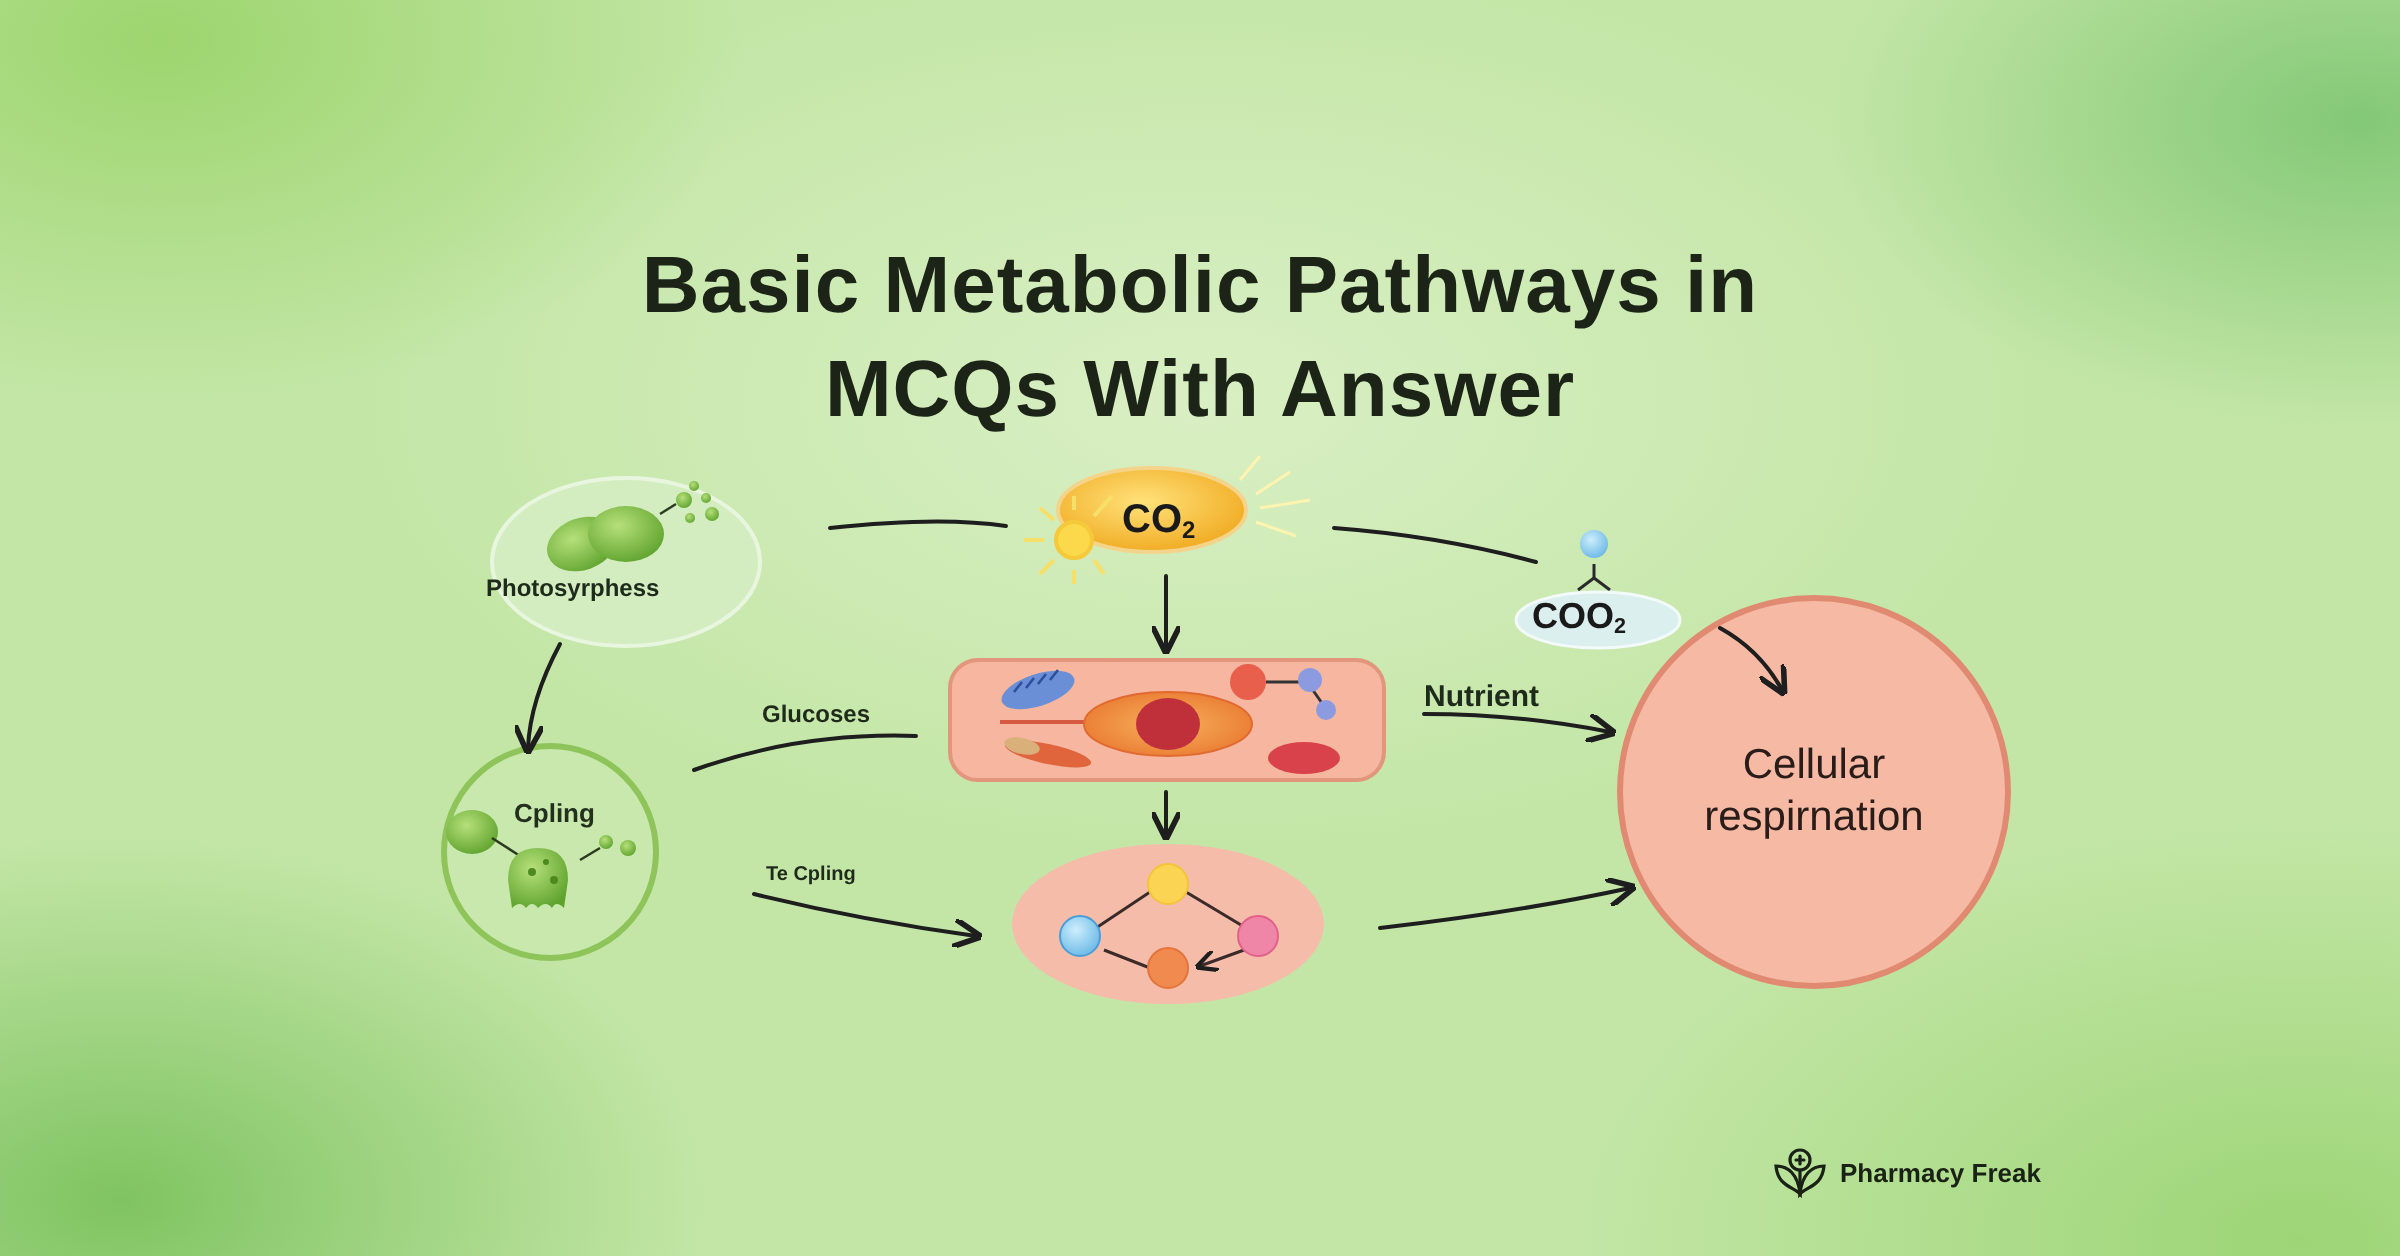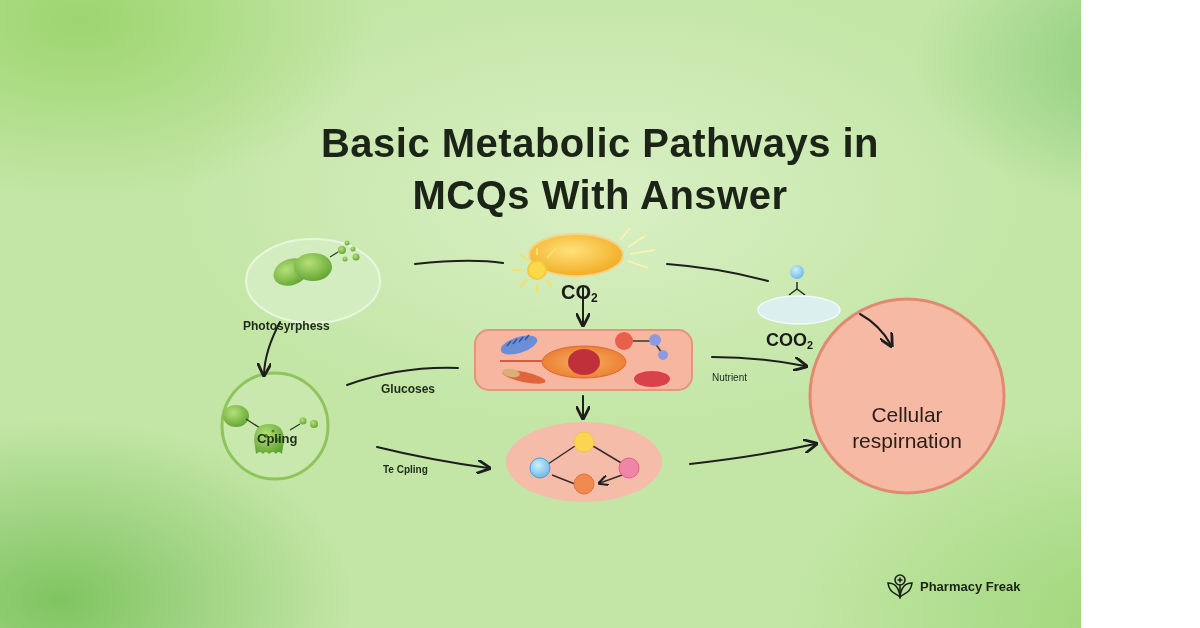--- a/index.html
+++ b/index.html
@@ -1,37 +1,37 @@
 <!DOCTYPE html>
 <html><head>
   <meta charset="utf-8">
   <style>
     html, body { margin: 0; padding: 0; }
     body { width: 1200px; height: 628px; overflow: hidden; font-family: "Liberation Sans", sans-serif; }
     .canvas {
-      position: relative; width: 1081px; height: 628px; overflow: hidden;
+      position: relative; width: 1200px; height: 628px; overflow: hidden;
       background:
         radial-gradient(ellipse 420px 260px at 80px 20px, rgba(150,210,100,0.85), rgba(150,210,100,0) 70%),
         radial-gradient(ellipse 380px 220px at 1180px 60px, rgba(120,195,110,0.85), rgba(120,195,110,0) 70%),
         radial-gradient(ellipse 420px 260px at 60px 600px, rgba(120,192,90,0.9), rgba(120,192,90,0) 70%),
         radial-gradient(ellipse 520px 300px at 1150px 620px, rgba(150,210,110,0.85), rgba(150,210,110,0) 70%),
         radial-gradient(ellipse 600px 320px at 600px 200px, #d9efc4, #c3e6a6 70%);
     }
     .title {
       position: absolute; left: 0; top: 117px; width: 1200px; text-align: center;
       font-family: "Liberation Sans", sans-serif; font-weight: bold; font-size: 40px; line-height: 52px;
       color: #1c2418; letter-spacing: 0.5px;
     }
     .title div { white-space: nowrap; }
     svg.diagram { position: absolute; left: 0; top: 0; }
-    .label { position: absolute; font-family: "Liberation Sans", sans-serif; color: #1e2a1a; white-space: nowrap; margin-top: 32px; }
+    .label { position: absolute; font-family: "Liberation Sans", sans-serif; color: #1e2a1a; white-space: nowrap; }
     .lbl-photo { left: 243px; top: 287px; font-size: 12px; font-weight: bold; }
     .lbl-glucose { left: 257px; top: 399px; font-size: 13px; font-weight: bold; color: #23301e; }
     .lbl-glucoses { left: 381px; top: 350px; font-size: 12px; font-weight: bold; }
-    .lbl-nutrient { left: 712px; top: 340px; font-size: 10px; font-weight: normal; }
+    .lbl-nutrient { left: 712px; top: 340px; font-size: 15px; font-weight: bold; }
     .lbl-tecpling { left: 383px; top: 432px; font-size: 10px; font-weight: bold; text-align: right; }
     .lbl-co2 { left: 561px; top: 249px; font-size: 20px; font-weight: bold; color: #1a1a1a; }
     .lbl-coo2 { left: 766px; top: 298px; font-size: 18px; font-weight: bold; color: #1a1a1a; }
     .lbl-co2 sub, .lbl-coo2 sub { font-size: 0.6em; vertical-align: -0.25em; }
     .lbl-cellular {
       left: 812px; top: 370px; width: 190px; text-align: center; font-size: 21px; line-height: 26px; color: #2a1c18;
     }
     .brand { position: absolute; left: 886px; top: 573px; display: flex; align-items: center; gap: 6px; }
     .brand-name { font-family: "Liberation Sans", sans-serif; font-weight: bold; font-size: 13px; color: #1a2216; }
   </style>

